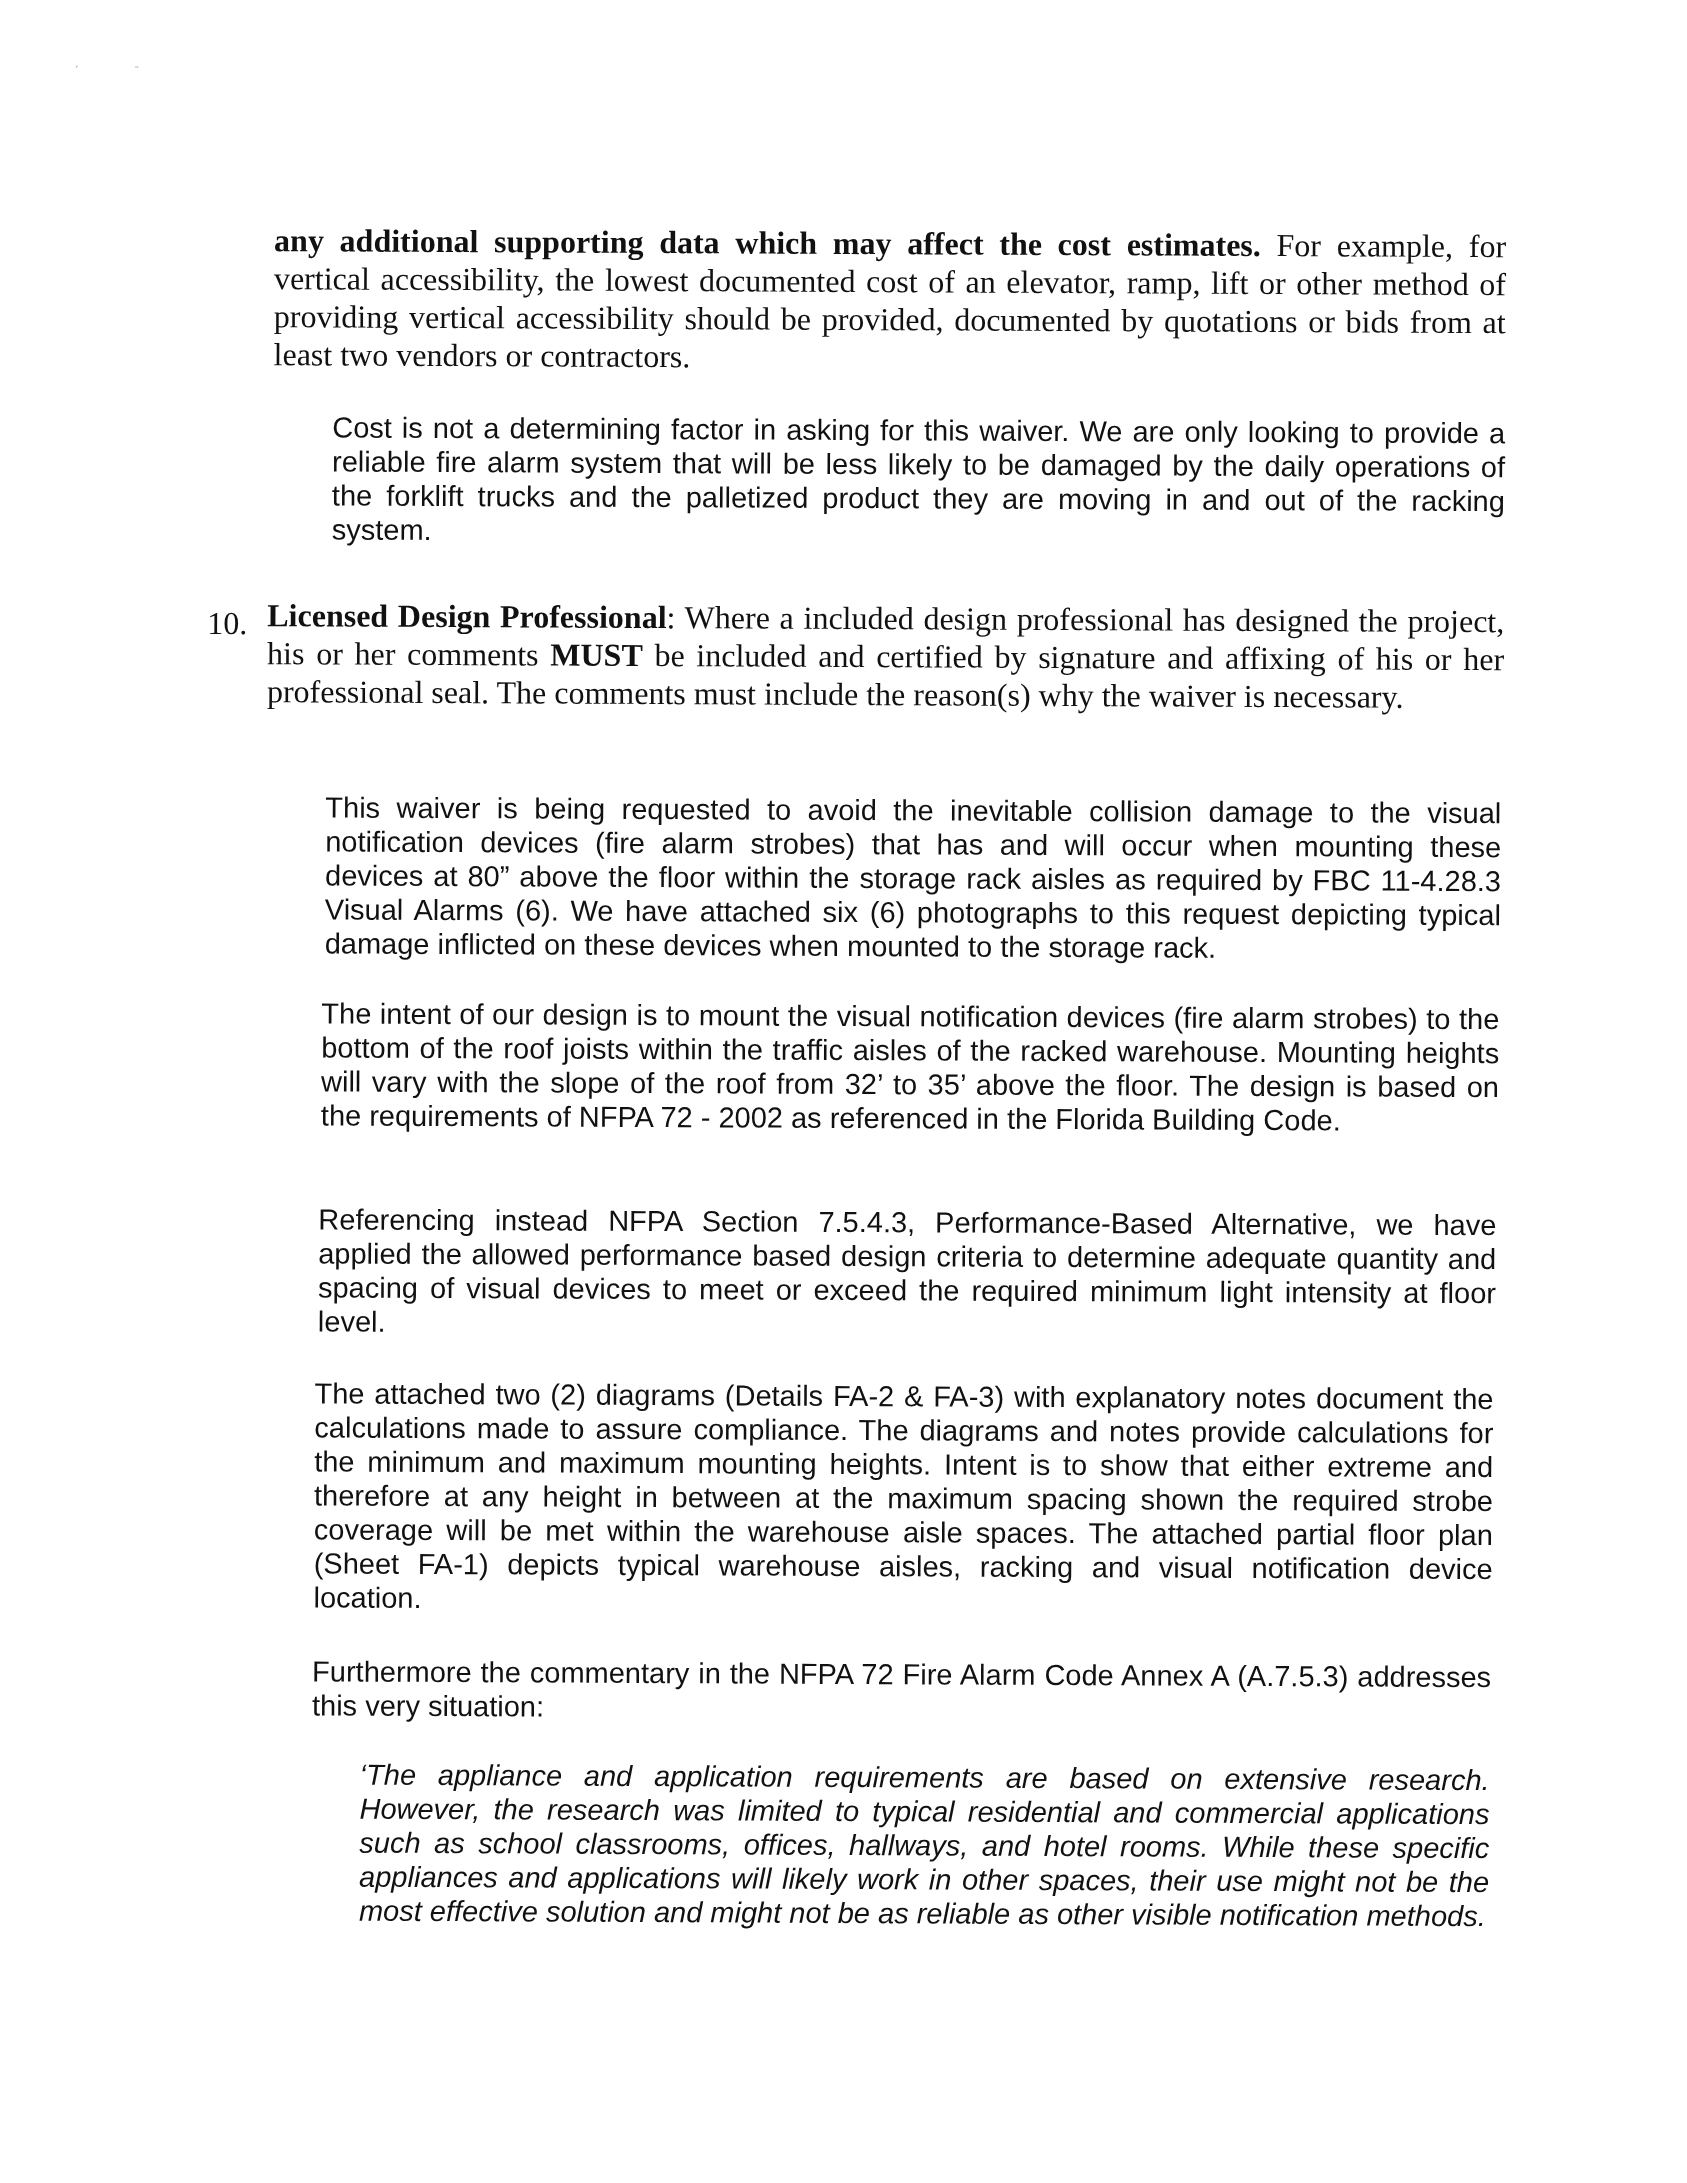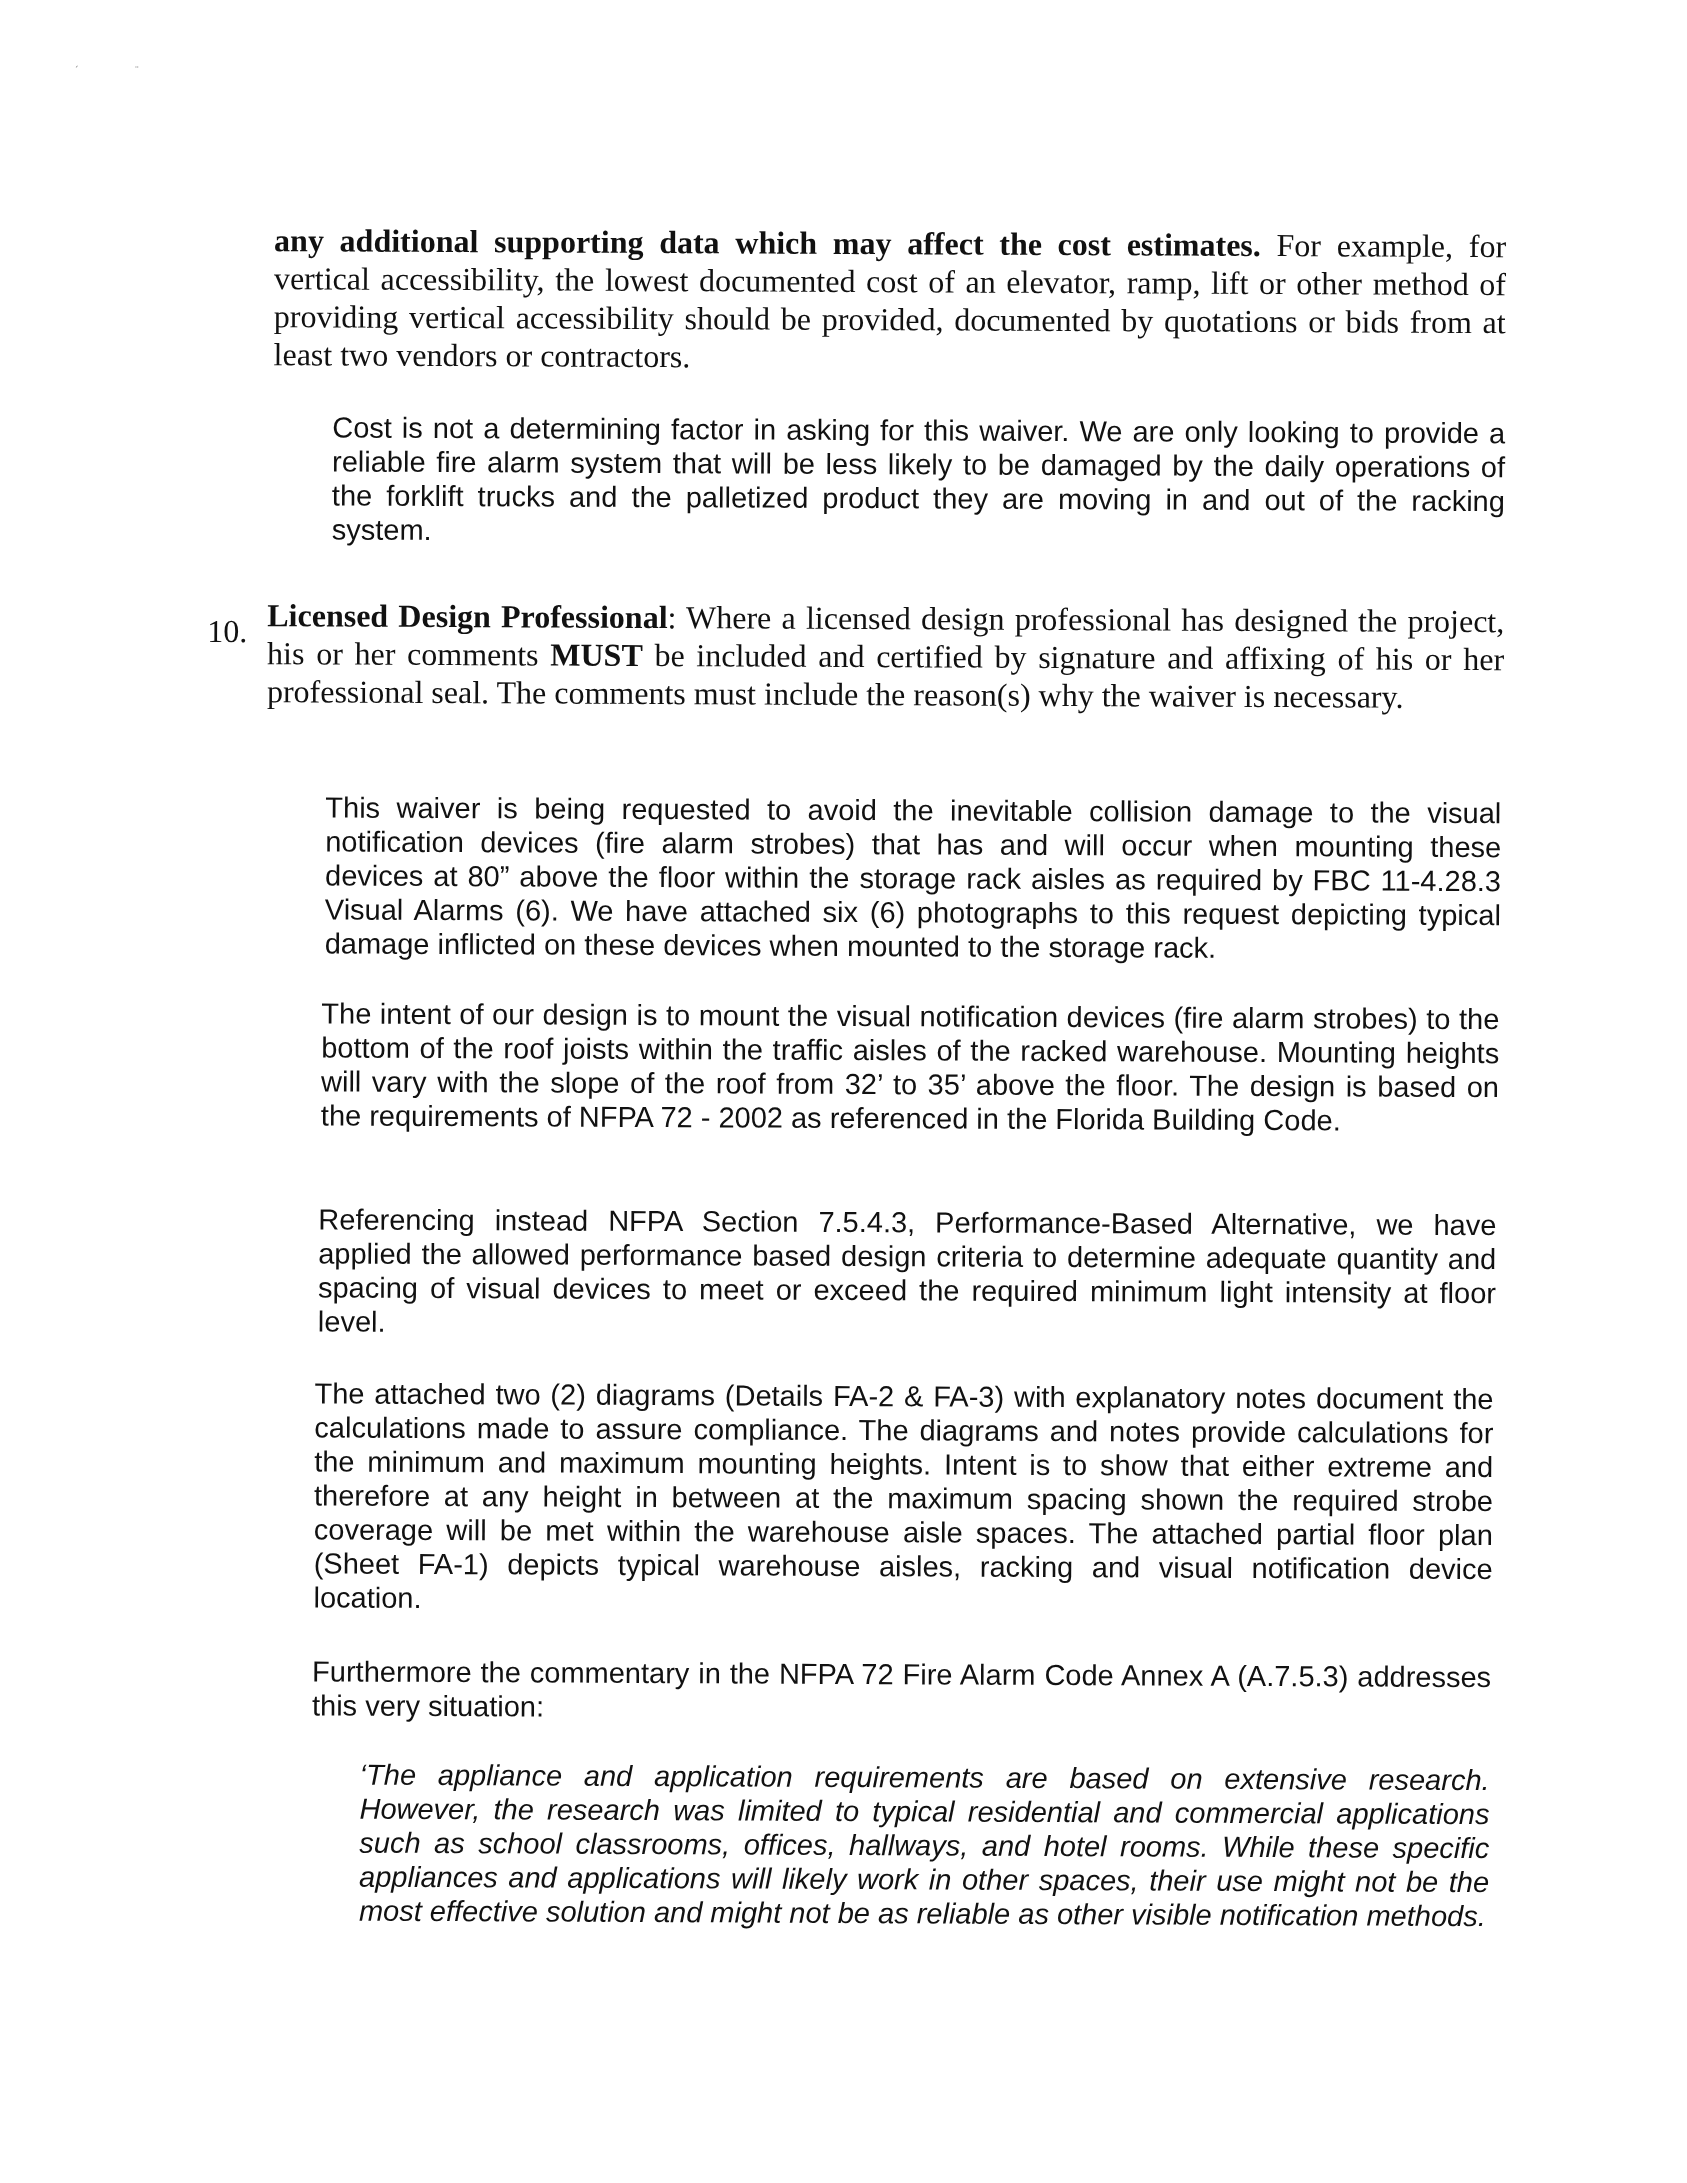--- a/index.html
+++ b/index.html
@@ -7,21 +7,21 @@
   .page { position: absolute; left: 0; top: 0; width: 1687px; height: 2183px; transform: rotate(0.28deg); transform-origin: 844px 1092px; }
   .specks { position: absolute; left: 69px; top: 68px; font-family: "DejaVu Sans", sans-serif; font-size: 9.3px; color: #777; letter-spacing: 26.5px; }
   .block { position: absolute; text-align: justify; text-align-last: left; }
   .serif { font-family: "Liberation Serif", serif; font-size: 32px; line-height: 38px; }
   .sans { font-family: "Liberation Sans", sans-serif; font-size: 29px; line-height: 34px; }
   .italic { font-style: italic; }
   b { font-weight: bold; }
   #p1 { left: 270px; top: 224px; width: 1232px; }
   #p2 { left: 329px; top: 413px; width: 1173px; }
   #item10 { left: 205px; top: 599px; width: 1297px; }
-  #item10 .num { position: absolute; left: 0; top: 16px; }
+  #item10 .num { position: absolute; left: 0; top: 8px; }
   #item10 .body { position: absolute; left: 60px; top: 0; width: 1237px; }
   #p4 { left: 324px; top: 793px; width: 1176px; }
   #p5 { left: 321px; top: 999px; width: 1178px; }
   #p6 { left: 319px; top: 1205px; width: 1178px; }
   #p7 { left: 316px; top: 1379px; width: 1179px; }
   #p8 { left: 315px; top: 1657px; width: 1179px; }
   #p9 { left: 363px; top: 1760px; width: 1130px; }
 </style>
 </head>
 <body>
@@ -31,21 +31,21 @@
 
   <div id="p1" class="block serif">
     <b>any additional supporting data which may affect the cost estimates.</b><span> For example, for vertical accessibility, the lowest documented cost of an elevator, ramp, lift or other method of providing vertical accessibility should be provided, documented by quotations or bids from at least two vendors or contractors.</span>
   </div>
 
   <div id="p2" class="block sans">Cost is not a determining factor in asking for this waiver. We are only looking to provide a reliable fire alarm system that will be less likely to be damaged by the daily operations of the forklift trucks and the palletized product they are moving in and out of the racking system.</div>
 
   <div id="item10" class="block serif">
     <span class="num">10.</span>
     <div class="body">
-      <b>Licensed Design Professional</b><span>: Where a licensed design professional has designed the project, his or her comments </span><b>MUST</b><span> be included and certified by signature and affixing of his or her professional seal. The comments must include the reason(s) why the waiver is necessary.</span>
+      <b>Licensed Design Professional</b><span>: Where a included design professional has designed the project, his or her comments </span><b>MUST</b><span> be included and certified by signature and affixing of his or her professional seal. The comments must include the reason(s) why the waiver is necessary.</span>
     </div>
   </div>
 
   <div id="p4" class="block sans">This waiver is being requested to avoid the inevitable collision damage to the visual notification devices (fire alarm strobes) that has and will occur when mounting these devices at 80” above the floor within the storage rack aisles as required by FBC 11-4.28.3 Visual Alarms (6). We have attached six (6) photographs to this request depicting typical damage inflicted on these devices when mounted to the storage rack.</div>
   <div id="p5" class="block sans">The intent of our design is to mount the visual notification devices (fire alarm strobes) to the bottom of the roof joists within the traffic aisles of the racked warehouse. Mounting heights will vary with the slope of the roof from 32’ to 35’ above the floor. The design is based on the requirements of NFPA 72 - 2002 as referenced in the Florida Building Code.</div>
   <div id="p6" class="block sans">Referencing instead NFPA Section 7.5.4.3, Performance-Based Alternative, we have applied the allowed performance based design criteria to determine adequate quantity and spacing of visual devices to meet or exceed the required minimum light intensity at floor level.</div>
   <div id="p7" class="block sans">The attached two (2) diagrams (Details FA-2 &amp; FA-3) with explanatory notes document the calculations made to assure compliance. The diagrams and notes provide calculations for the minimum and maximum mounting heights. Intent is to show that either extreme and therefore at any height in between at the maximum spacing shown the required strobe coverage will be met within the warehouse aisle spaces. The attached partial floor plan (Sheet FA-1) depicts typical warehouse aisles, racking and visual notification device location.</div>
   <div id="p8" class="block sans">Furthermore the commentary in the NFPA 72 Fire Alarm Code Annex A (A.7.5.3) addresses this very situation:</div>
   <div id="p9" class="block sans italic">‘The appliance and application requirements are based on extensive research. However, the research was limited to typical residential and commercial applications such as school classrooms, offices, hallways, and hotel rooms. While these specific appliances and applications will likely work in other spaces, their use might not be the most effective solution and might not be as reliable as other visible notification methods.</div>
 </div>

